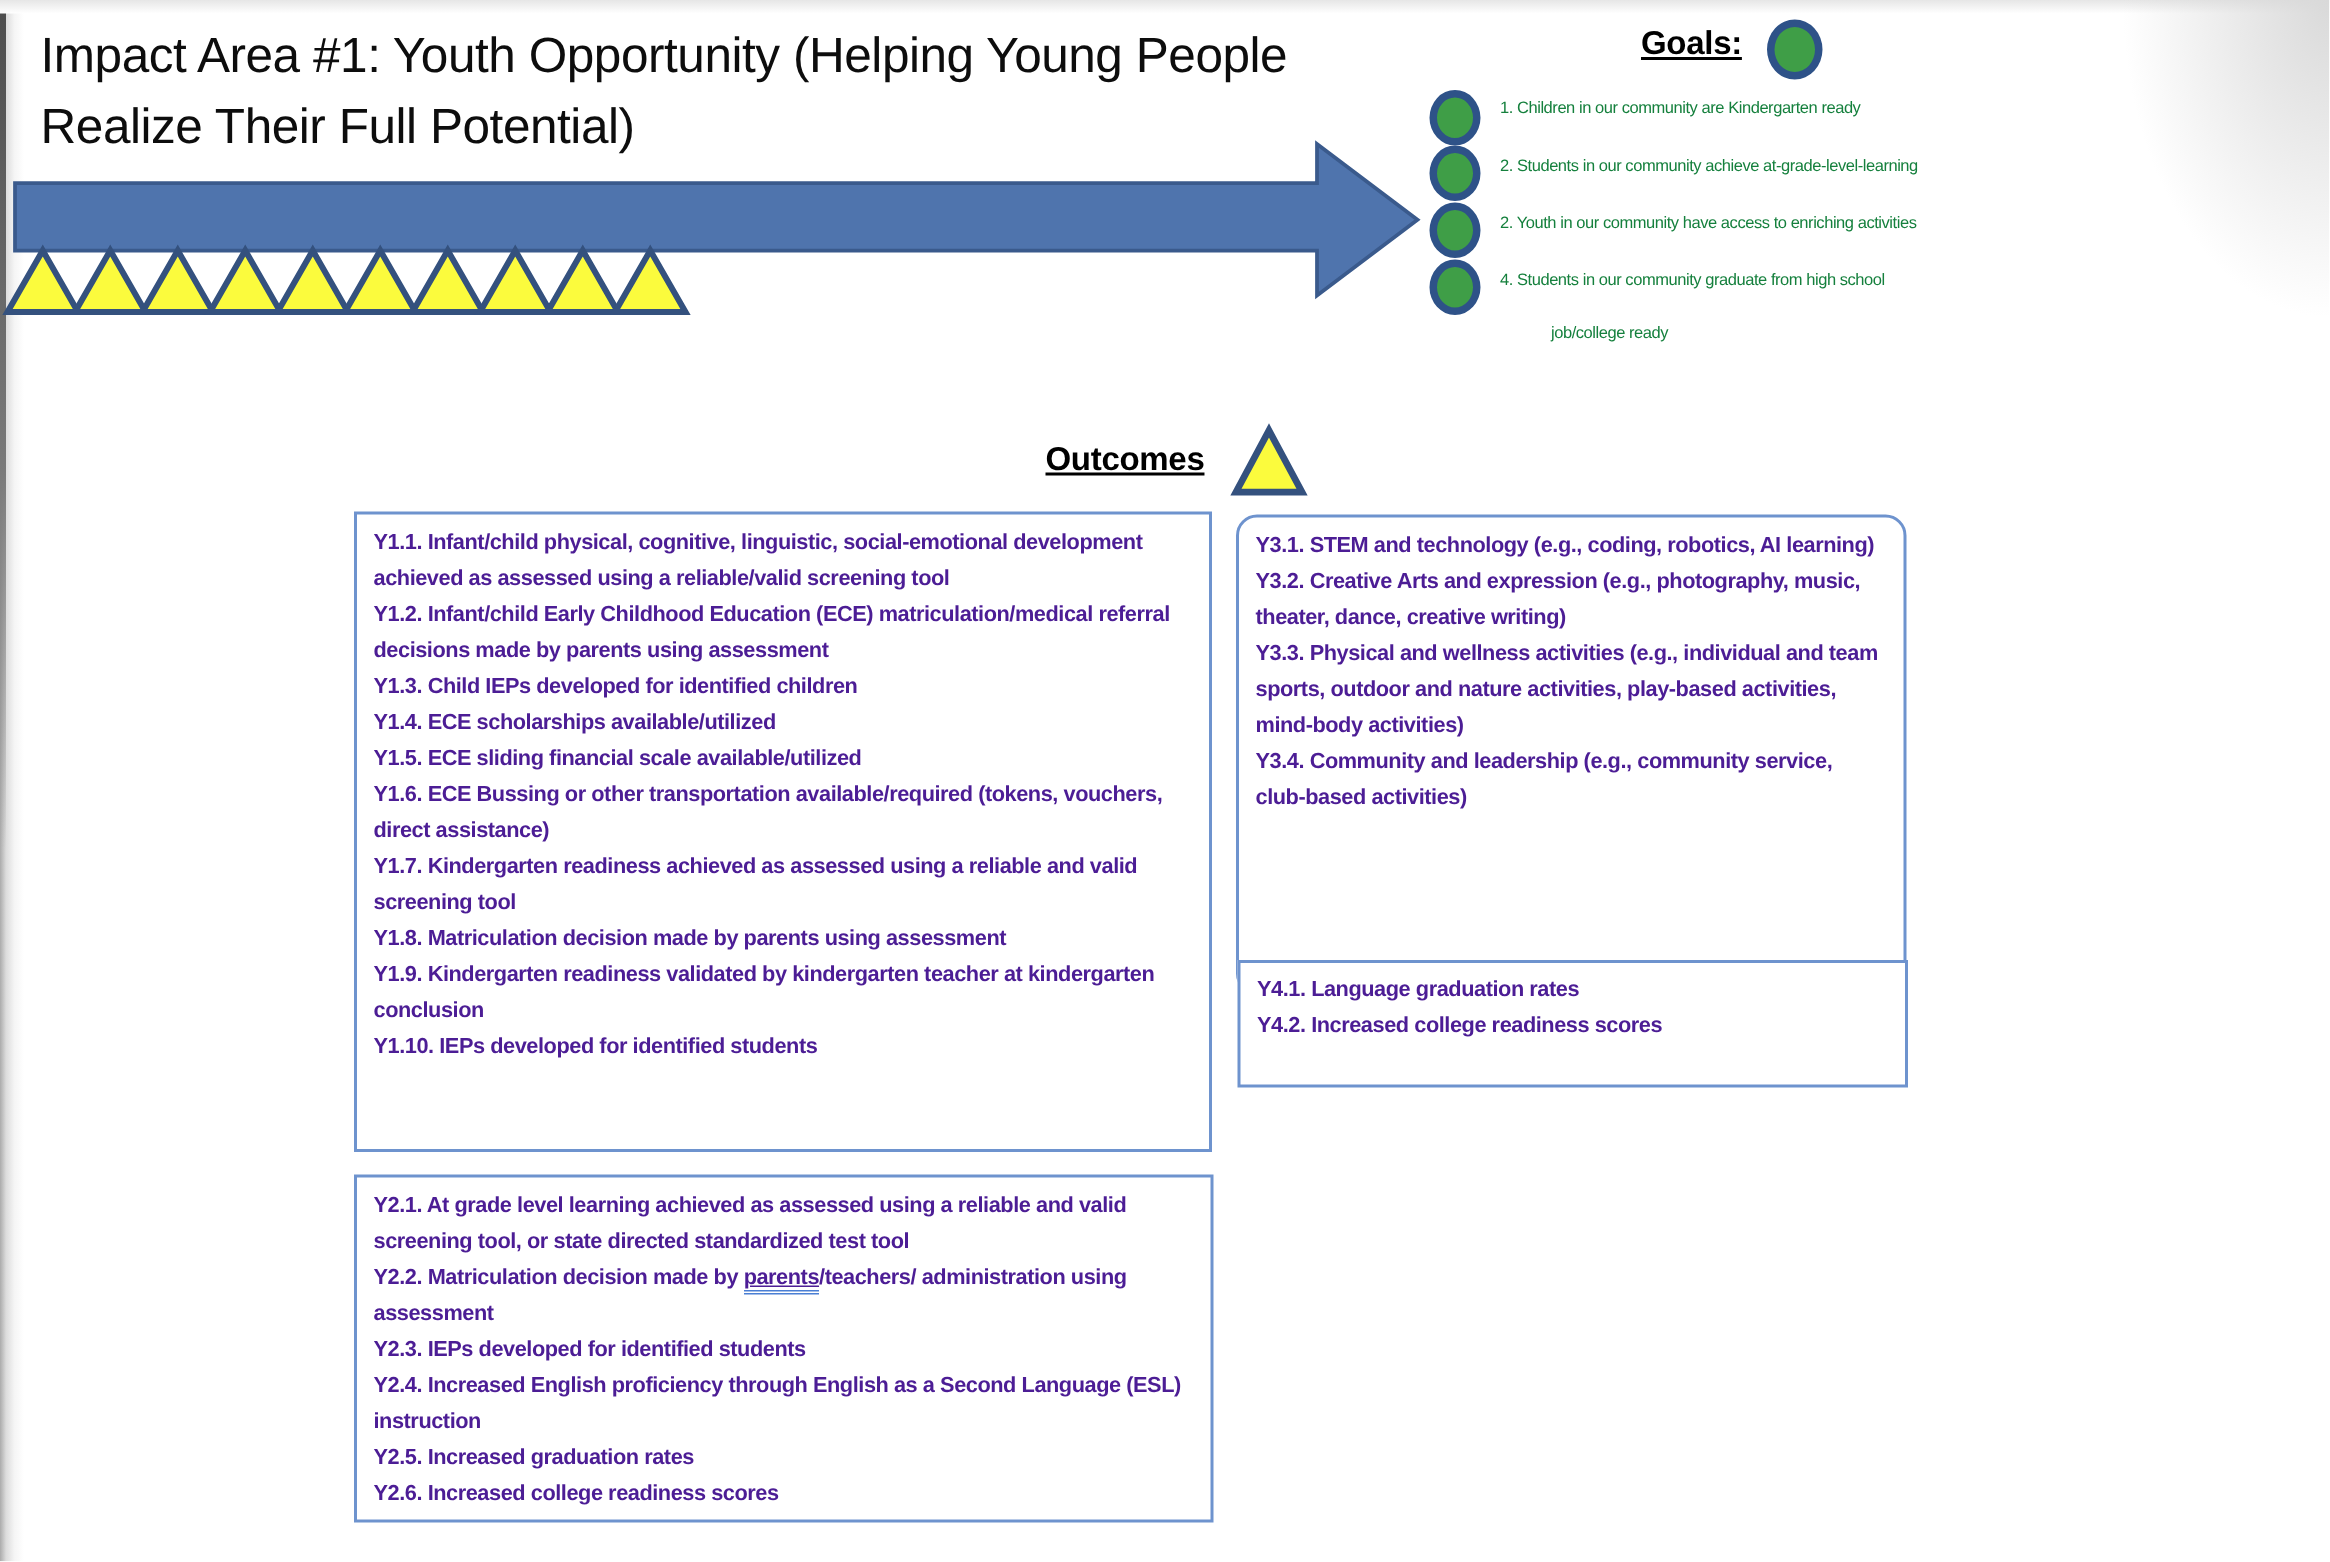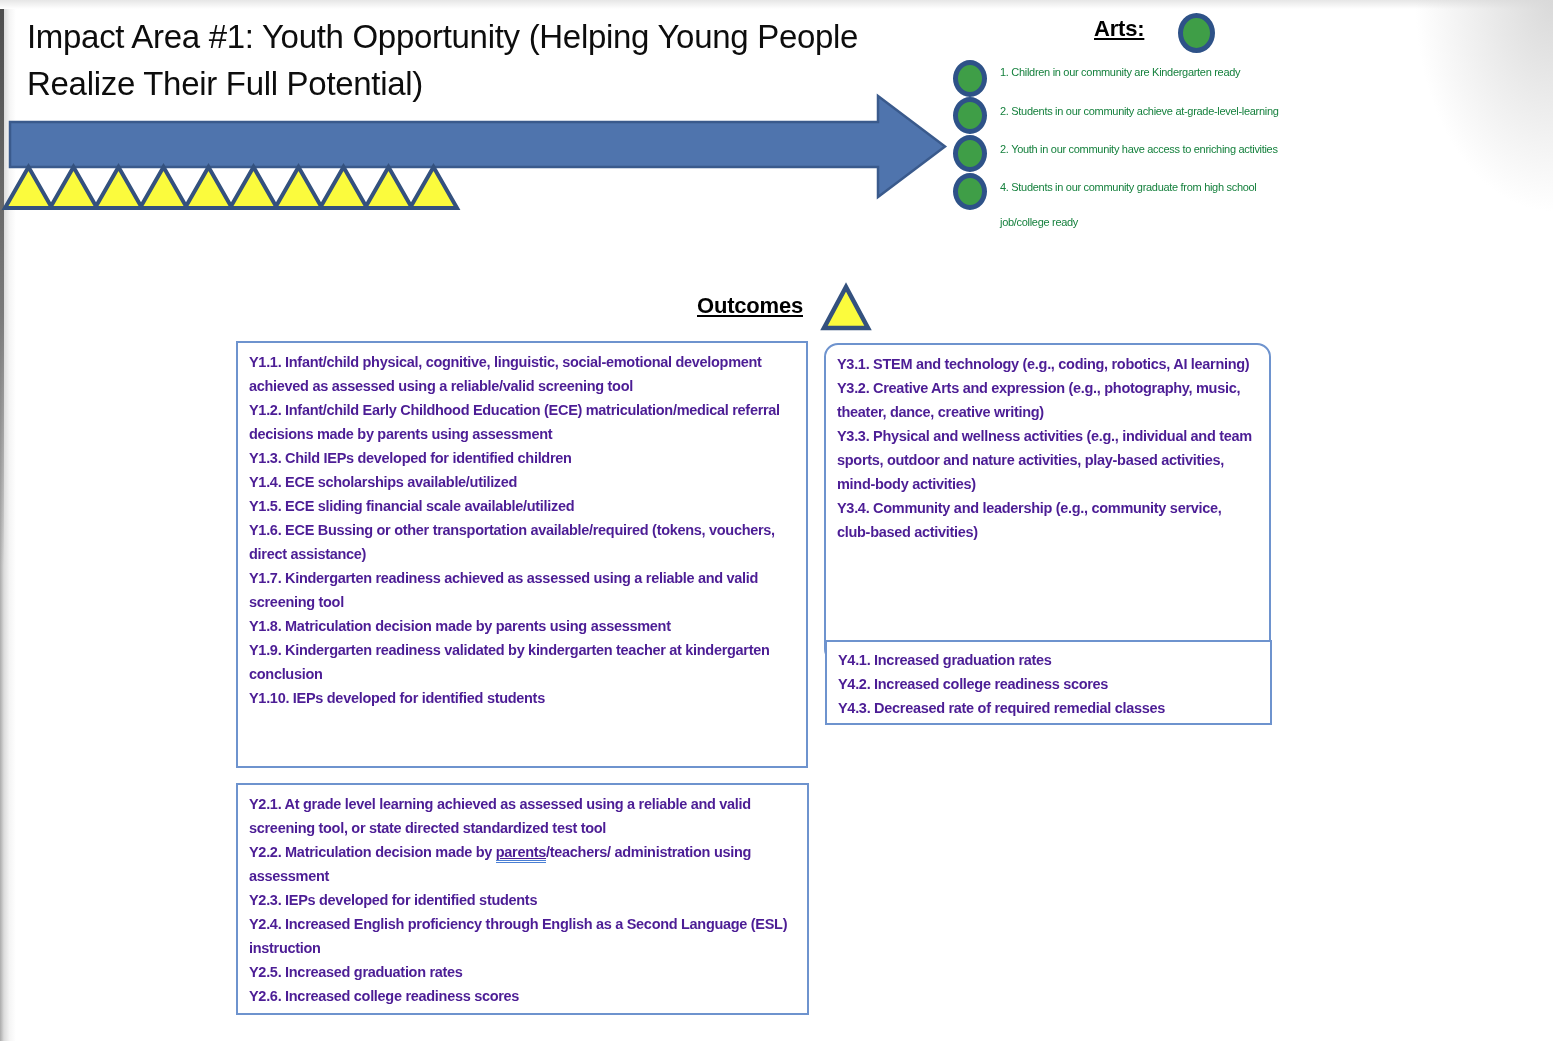--- a/index.html
+++ b/index.html
@@ -86,33 +86,33 @@
       <polygon points="140,48 187,48 163.5,7"></polygon>
       <polygon points="185,48 232,48 208.5,7"></polygon>
       <polygon points="230,48 277,48 253.5,7"></polygon>
       <polygon points="275,48 322,48 298.5,7"></polygon>
       <polygon points="320,48 367,48 343.5,7"></polygon>
       <polygon points="365,48 412,48 388.5,7"></polygon>
       <polygon points="410,48 457,48 433.5,7"></polygon>
     </g>
   </svg>
 
-  <div class="goals-heading">Arts:</div>
+  <div class="goals-heading">Goals:</div>
   <div class="gcircle heading"></div>
 
   <div class="gcircle small" style="left:953px;top:60px;"></div>
   <div class="gcircle small" style="left:953px;top:97px;"></div>
   <div class="gcircle small" style="left:953px;top:135px;"></div>
   <div class="gcircle small" style="left:953px;top:173px;"></div>
 
   <div class="goal-text" style="top:66px;">1. Children in our community are Kindergarten ready</div>
   <div class="goal-text" style="top:105px;">2. Students in our community achieve at-grade-level-learning</div>
   <div class="goal-text" style="top:143px;">2. Youth in our community have access to enriching activities</div>
   <div class="goal-text" style="top:181px;">4. Students in our community graduate from high school</div>
-  <div class="goal-text" style="top:216px;">job/college ready</div>
+  <div class="goal-text" style="top:216px;margin-left:34px;">job/college ready</div>
 
   <div class="outcomes-heading">Outcomes</div>
   <svg class="outcomes-tri-svg" width="56" height="54" viewBox="0 0 56 54">
     <g stroke="#34517e" stroke-width="4.5" stroke-linejoin="miter" fill="#fbfb3d">
       <polygon points="6,48 50,48 28,7"></polygon>
     </g>
   </svg>
 
   <div class="box y1">
     <div>Y1.1. Infant/child physical, cognitive, linguistic, social-emotional development achieved as assessed using a reliable/valid screening tool</div>
@@ -137,18 +137,17 @@
   </div>
 
   <div class="box y3">
     <div>Y3.1. STEM and technology (e.g., coding, robotics, AI learning)</div>
     <div>Y3.2. Creative Arts and expression (e.g., photography, music, theater, dance, creative writing)</div>
     <div>Y3.3. Physical and wellness activities (e.g., individual and team sports, outdoor and nature activities, play-based activities, mind-body activities)</div>
     <div>Y3.4. Community and leadership (e.g., community service, club-based activities)</div>
   </div>
 
   <div class="box y4">
-    <div>Y4.1. Increased graduation rates</div>
+    <div>Y4.1. Language graduation rates</div>
     <div>Y4.2. Increased college readiness scores</div>
-    <div>Y4.3. Decreased rate of required remedial classes</div>
   </div>
 
 </div>
 
 </body></html>

